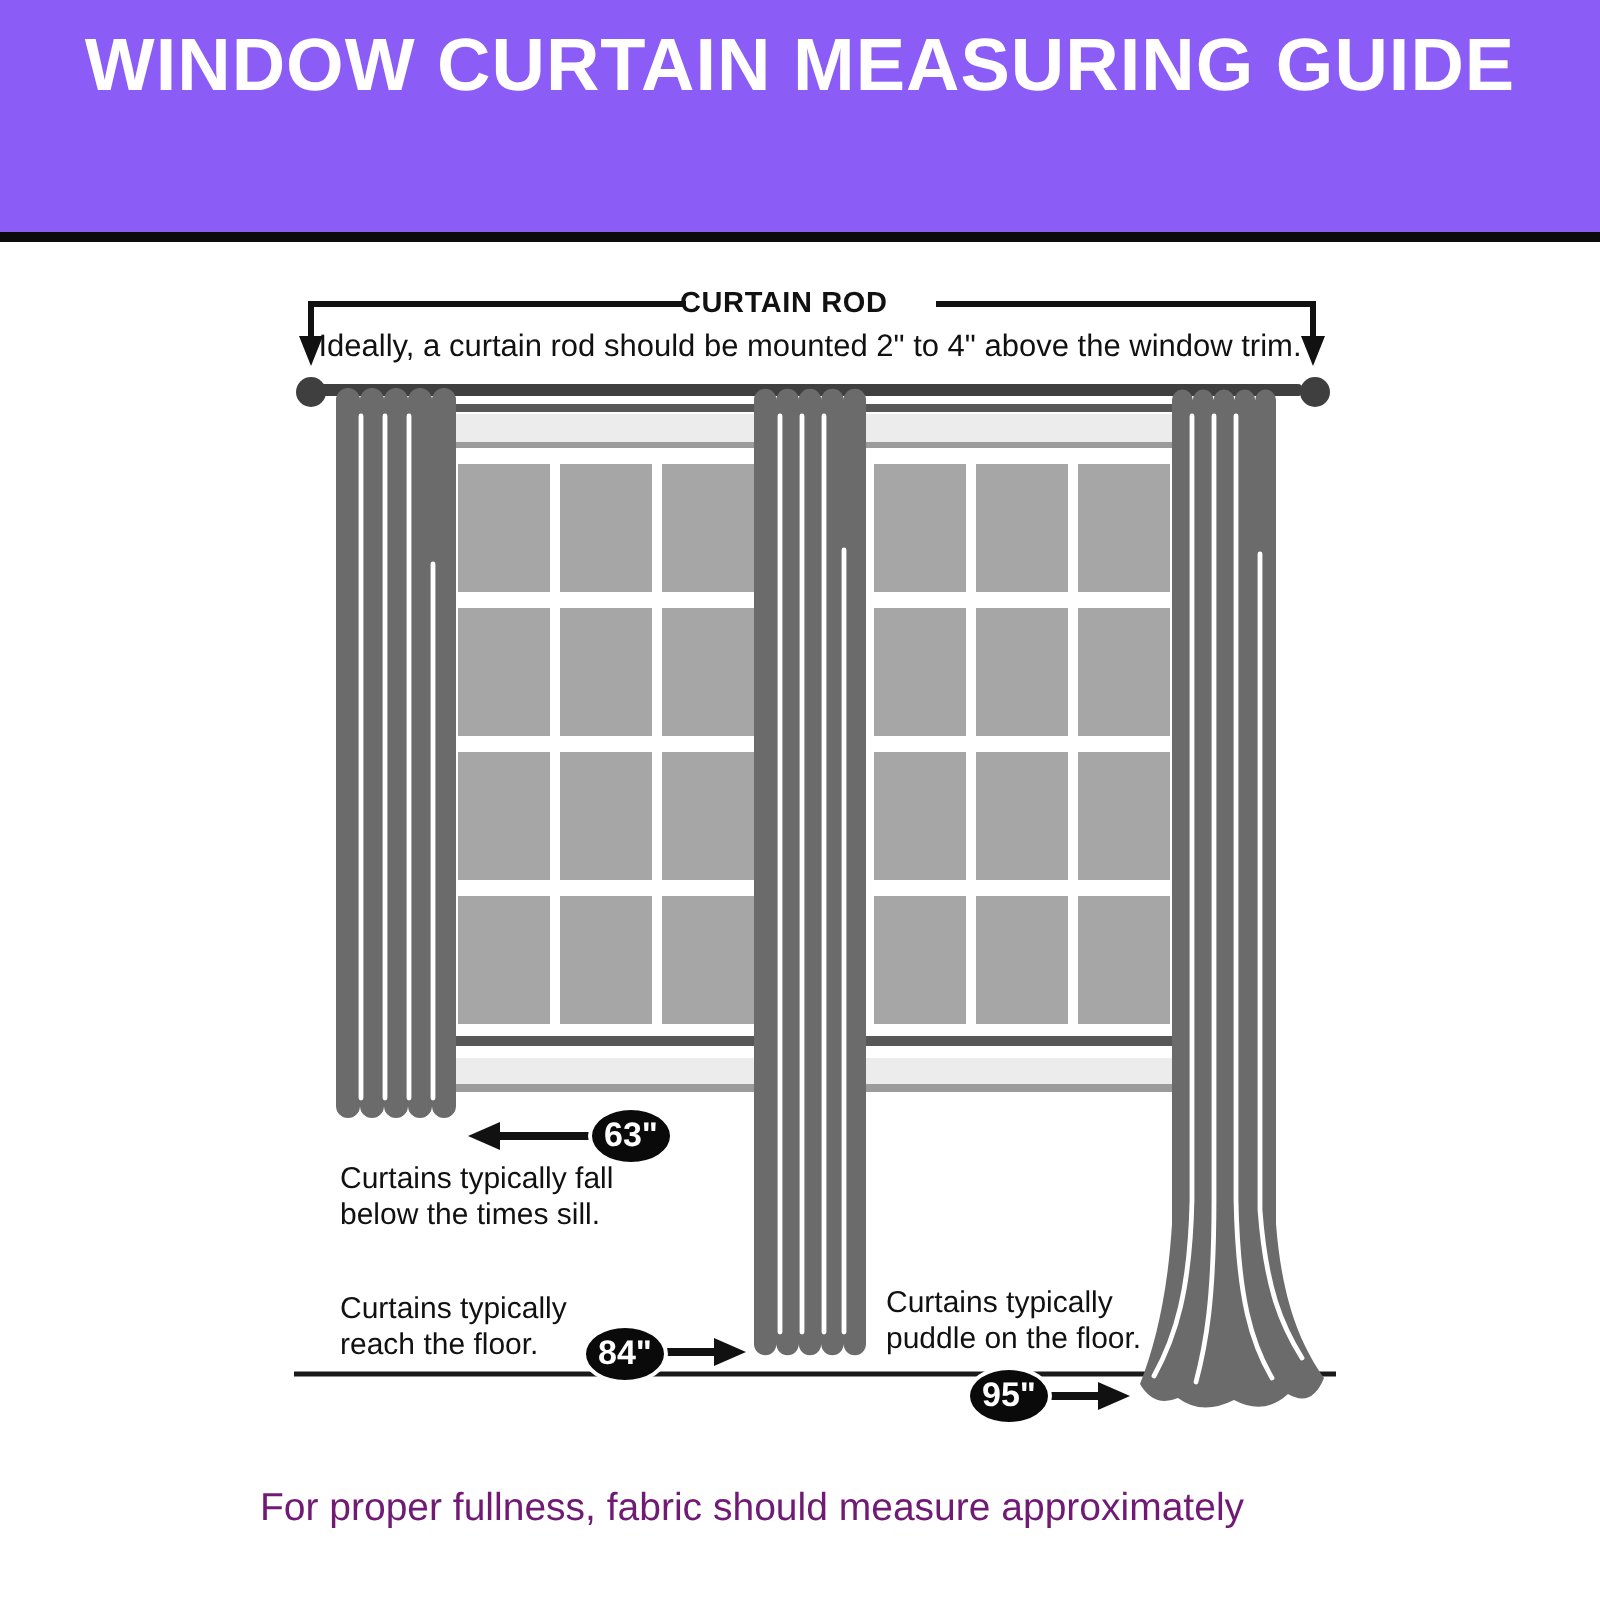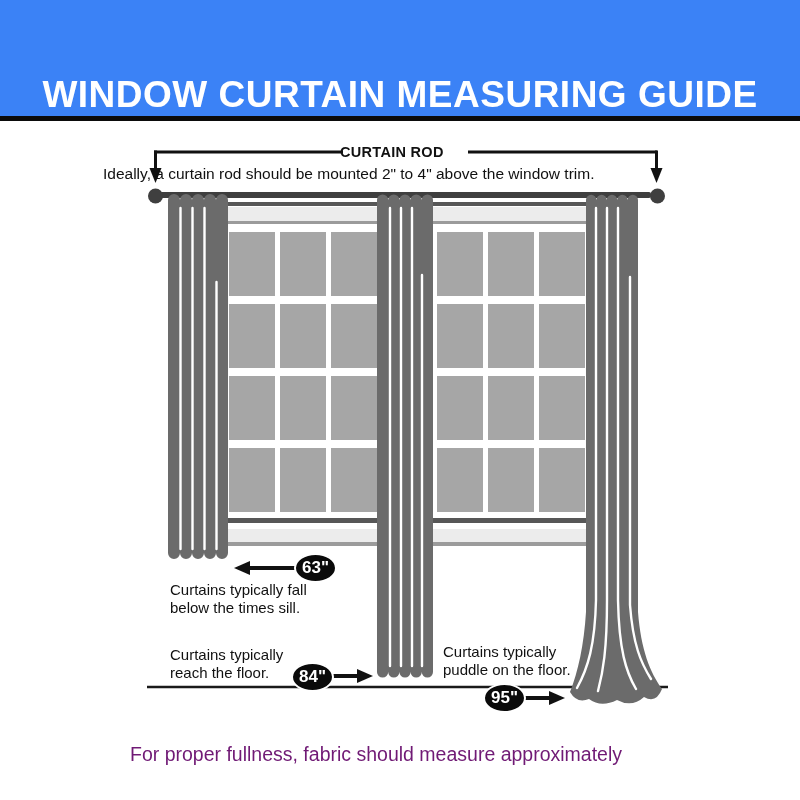--- a/index.html
+++ b/index.html
@@ -3,36 +3,36 @@
 <meta charset="utf-8">
 <style>
   html,body{margin:0;padding:0;background:#ffffff;}
   .stage{
     position:relative;width:800px;height:800px;background:#ffffff;overflow:hidden;
     font-family:"Liberation Sans", sans-serif;color:#111111;
   }
   
   .banner{
     position:absolute;left:0;top:0;width:800px;height:116px;
-    background:#3b82f6;border-bottom:5px solid #0b0b0b;
-    display:flex;align-items:flex-end;justify-content:center;
+    background:#8b5cf6;border-bottom:5px solid #0b0b0b;
+    display:flex;align-items:flex-start;justify-content:center;
   }
   .banner h1{
     margin:0;padding-top:12px;color:#ffffff;font-size:37px;font-weight:bold;
     letter-spacing:0.5px;white-space:nowrap;
   }
   
   .diagram{position:absolute;left:0;top:0;width:800px;height:800px;}
   
   .callout-label{
     position:absolute;left:340px;top:144px;width:131px;text-align:left;
     font-size:14.5px;font-weight:bold;letter-spacing:0.3px;white-space:nowrap;
   }
   .callout-desc{
-    position:absolute;left:103px;top:165px;width:604px;
+    position:absolute;left:103px;top:165px;width:604px;text-align:center;
     font-size:15.5px;white-space:nowrap;
   }
   .note{position:absolute;font-size:15px;line-height:18px;}
   .note-sill{left:170px;top:581px;}
   .note-floor{left:170px;top:646px;}
   .note-puddle{left:443px;top:643px;}
   .oval{
     position:absolute;width:43px;height:30px;box-sizing:border-box;
     background:#0a0a0a;border:2px solid #ffffff;border-radius:50%;
     color:#ffffff;font-size:17px;font-weight:bold;

